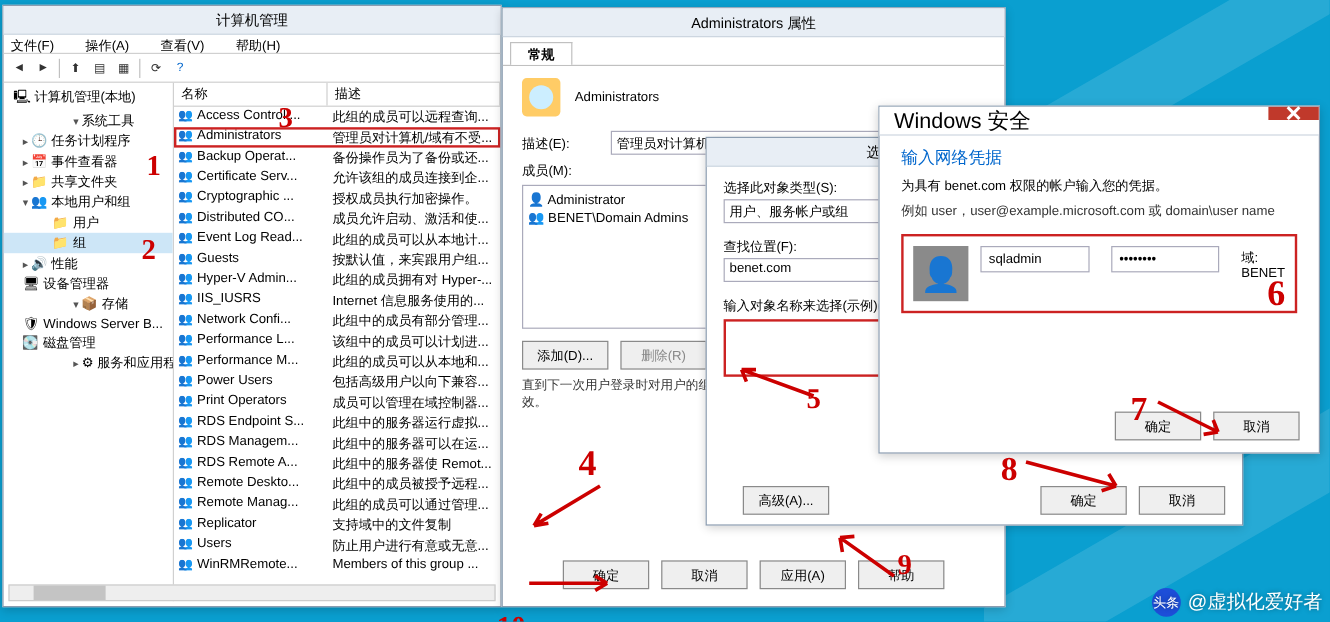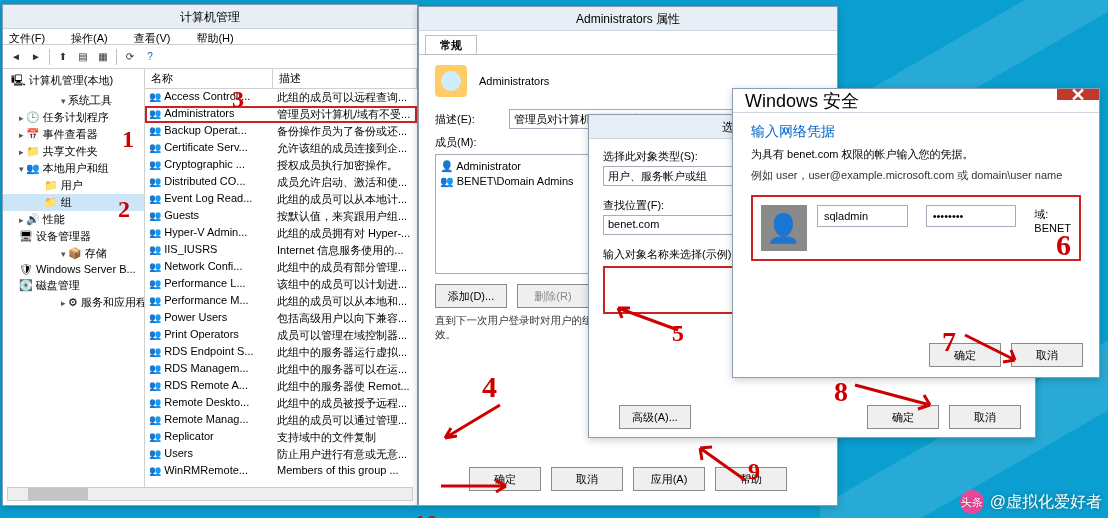--- a/index.html
+++ b/index.html
@@ -78,21 +78,21 @@
   .cred-fields { flex:1; display:flex; flex-direction:row; gap:18px; }
   .cred-fields input { border:1px solid #aab; height:22px; padding:2px 6px; width:100%; font-size:11px; }
   .domlbl { font-size:11px; margin-top:2px; }
   .sec-footer { position:absolute; left:0; right:0; bottom:10px; display:flex; gap:10px; justify-content:flex-end; padding:0 16px; }
 
   
   .anno { position:absolute; color:#c00; font-size:24px; font-family:"Comic Sans MS",cursive; font-weight:bold; pointer-events:none; z-index:50; }
   .arrow { position:absolute; pointer-events:none; z-index:49; }
 
   .watermark { position:absolute; right:6px; bottom:4px; color:#fff; font-size:16px; display:flex; align-items:center; gap:6px; text-shadow:0 0 4px rgba(0,0,0,.4); z-index:60; }
-  .wm-badge { width:24px; height:24px; border-radius:50%; background:#ec4899; color:#fff; display:flex; align-items:center; justify-content:center; font-size:11px; }
+  .wm-badge { width:24px; height:24px; border-radius:50%; background:#1d4ed8; color:#fff; display:flex; align-items:center; justify-content:center; font-size:11px; }
 
   .desk-stripe { position:absolute; background:rgba(255,255,255,0.12); transform:skewY(-30deg); }
 </style>
 </head>
 <body>
 
 <div class="desk-stripe" style="left:860px; top:20px; width:260px; height:60px;"></div>
 <div class="desk-stripe" style="left:820px; top:420px; width:300px; height:70px;"></div>
 
 <div id="win-mmc" class="window">

